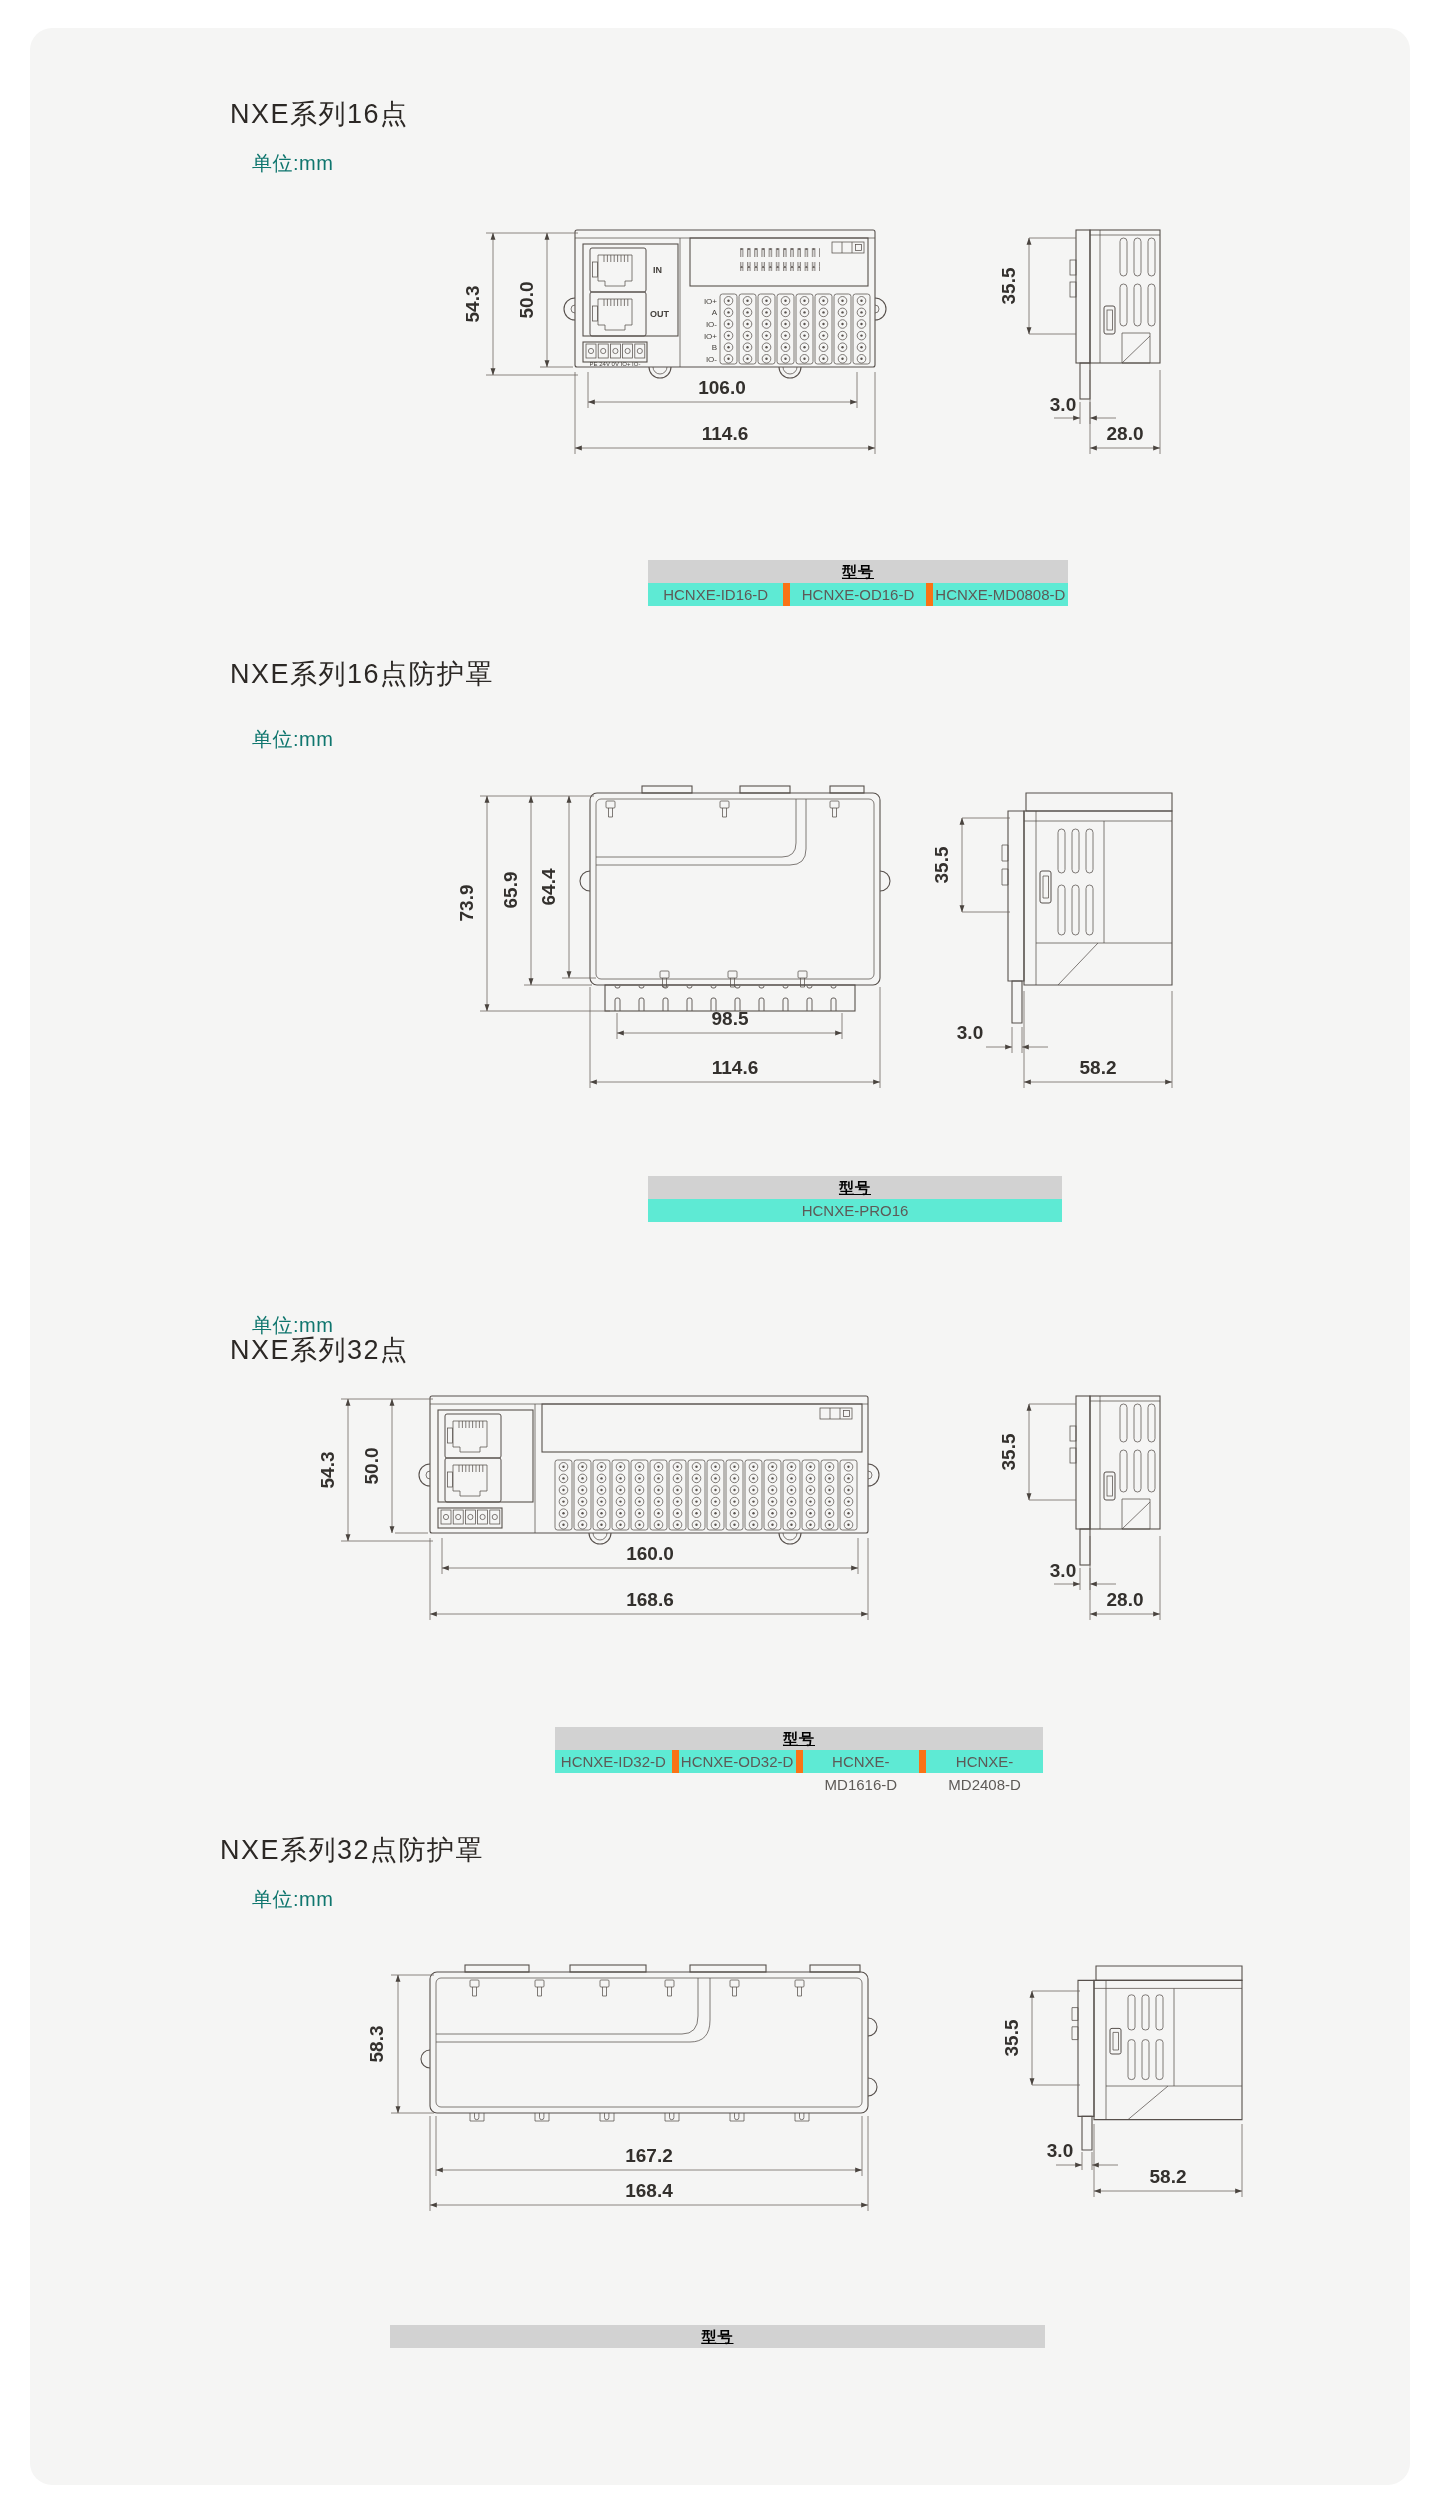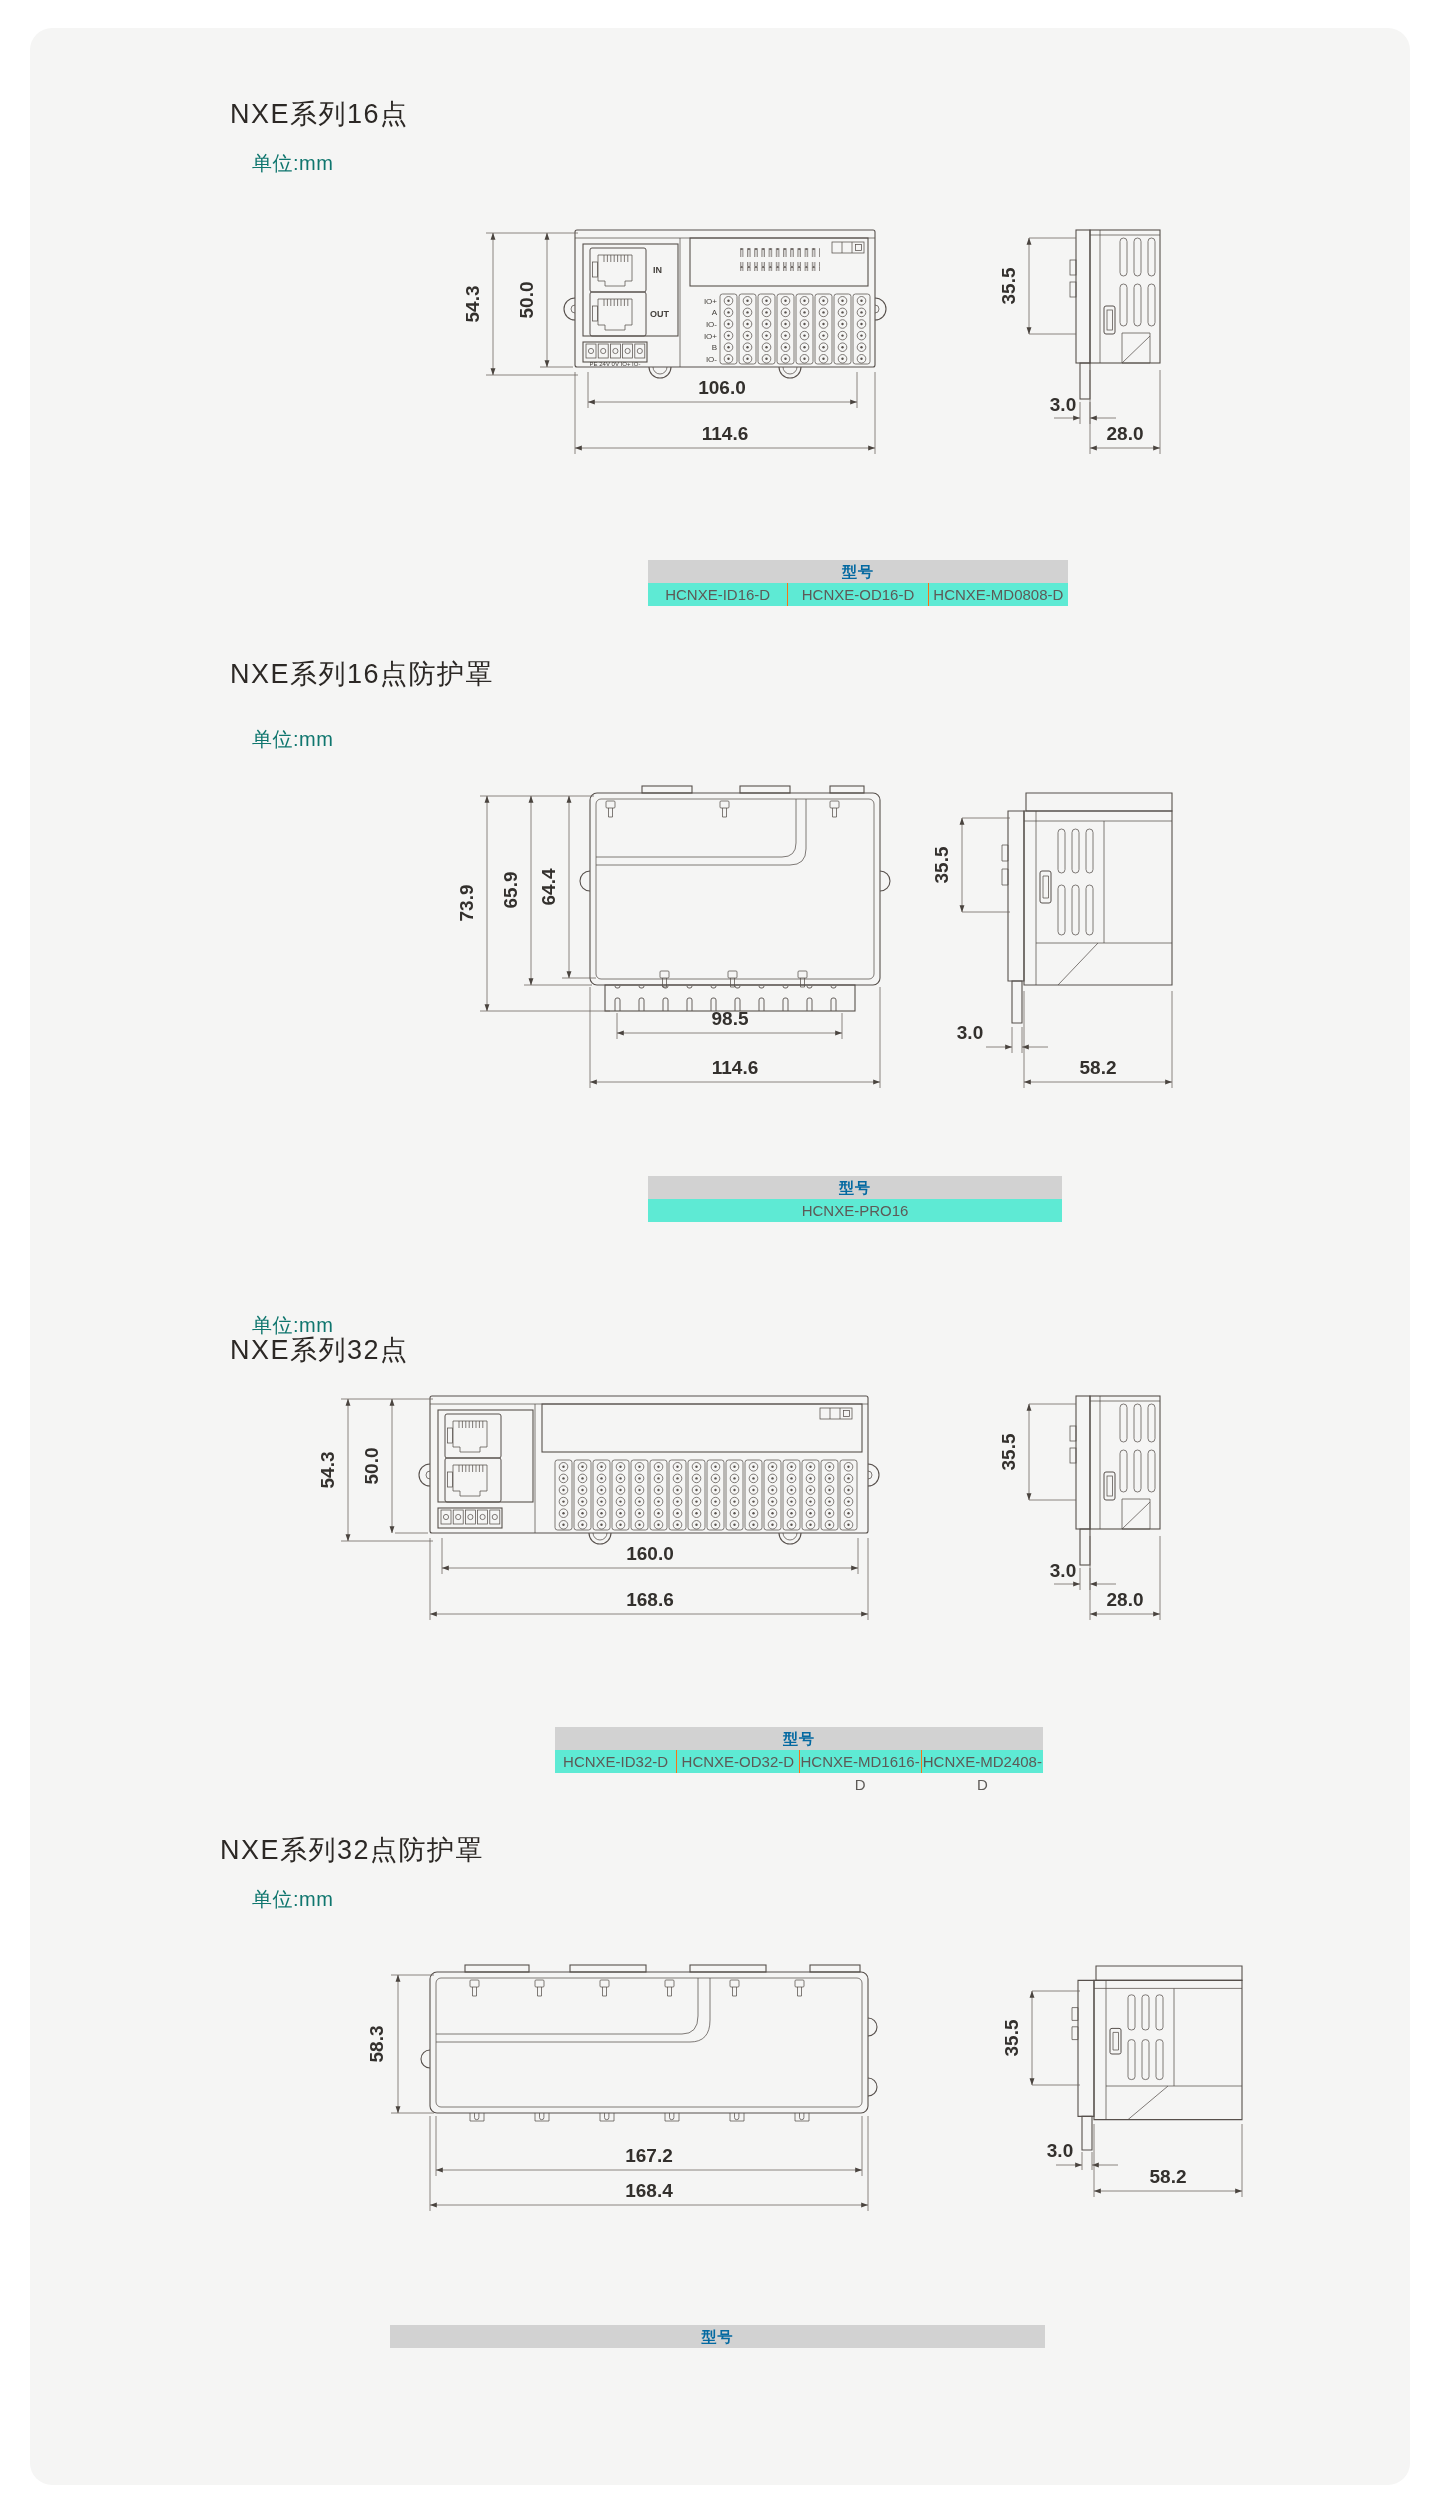--- a/index.html
+++ b/index.html
@@ -2,23 +2,23 @@
 <html><head>
 <meta charset="utf-8">
 <style>
   html,body{margin:0;padding:0;background:#ffffff;}
   body{width:1440px;height:2513px;position:relative;font-family:"Liberation Sans",sans-serif;}
   .card{position:absolute;left:30px;top:28px;width:1380px;height:2457px;background:#f5f5f4;border-radius:22px;}
   .abs{position:absolute;}
   .sec-title{font-size:27px;font-weight:400;color:#2c2825;letter-spacing:1.5px;}
   .unit{font-size:20px;color:#0f766e;letter-spacing:0.5px;}
   .tbl{position:absolute;}
-  .tbl .hd{background:#d2d2d2;color:#0369a1;font-weight:700;text-align:center;height:23px;line-height:23px;font-size:15px;letter-spacing:1px;}
+  .tbl .hd{background:#d2d2d2;color:#000000;font-weight:700;text-align:center;height:23px;line-height:23px;font-size:15px;letter-spacing:1px;text-decoration:underline;}
   .tbl .row{display:flex;background:#5eead4;height:23px;line-height:23px;}
-  .tbl .cell{flex:1;text-align:center;color:#5d5a57;font-size:15px;border-left:1px solid #f97316;}
+  .tbl .cell{flex:1;text-align:center;color:#5d5a57;font-size:15px;border-left:7px solid #f97316;}
   .tbl .cell:first-child{border-left:none;}
   svg{overflow:visible;}
   .ln{fill:none;stroke:#57504c;stroke-width:1.1;}
   .lnt{fill:none;stroke:#57504c;stroke-width:0.75;}
   .dim{fill:none;stroke:#6e6762;stroke-width:0.8;}
   .dtx{fill:#33302d;font-size:19px;font-weight:600;font-family:"Liberation Sans",sans-serif;}
   .tiny{font-size:9px;font-weight:700;fill:#44403c;font-family:"Liberation Sans",sans-serif;}
   .tiny6{font-size:6px;fill:#44403c;font-family:"Liberation Sans",sans-serif;}
   .tiny8{font-size:8px;fill:#44403c;font-family:"Liberation Sans",sans-serif;}
 </style>

